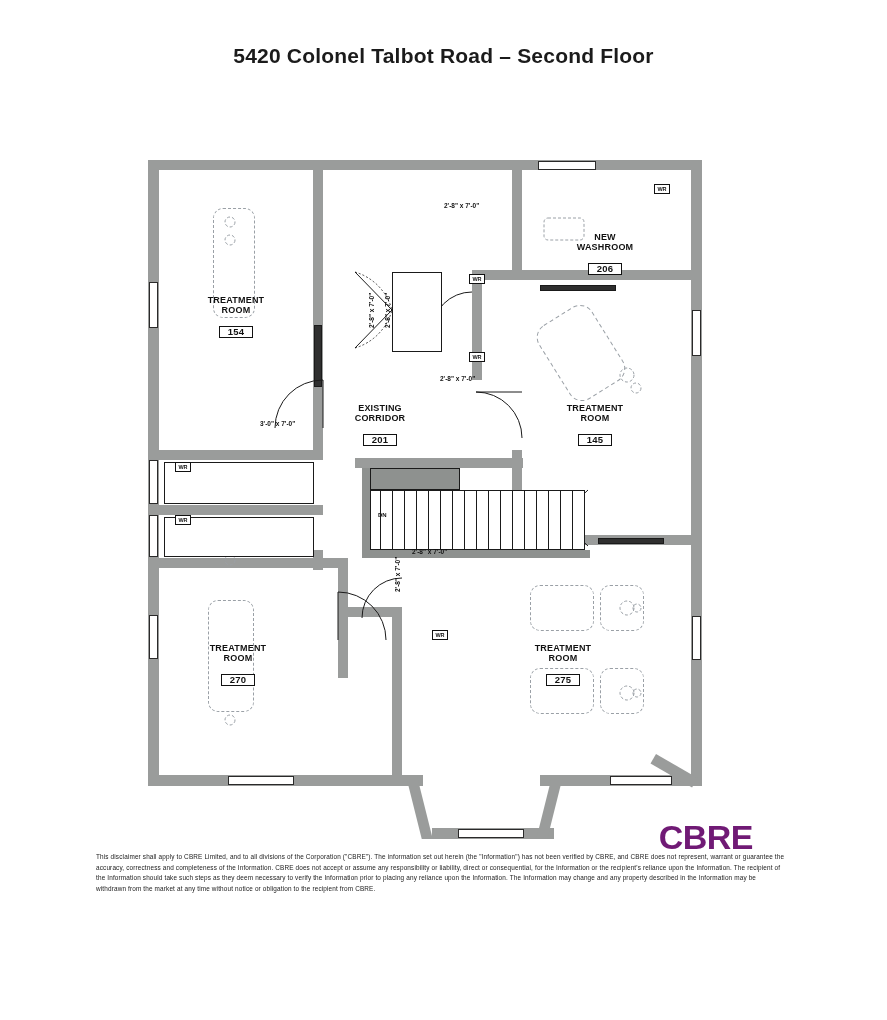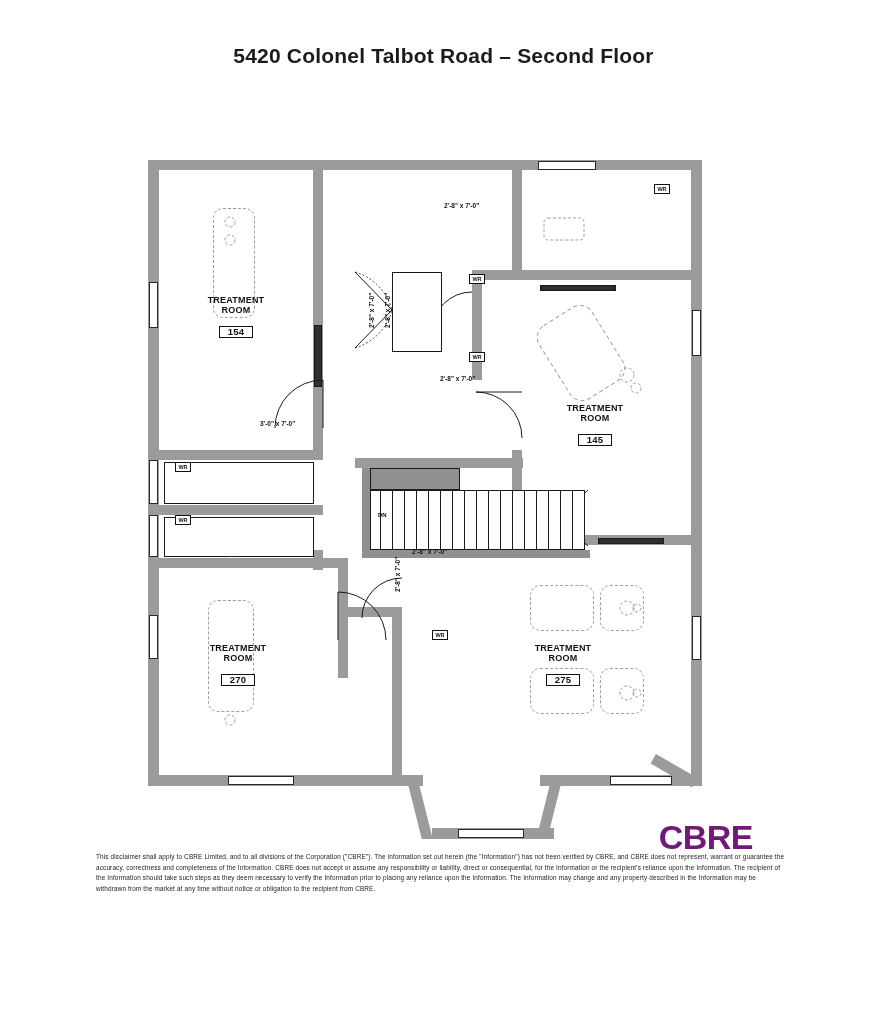--- a/index.html
+++ b/index.html
@@ -336,21 +336,31 @@
   <div class="dim dim-rot" style="left:228px; top:168px;">2'-8" x 7'-0"</div>
   <div class="dim dim-rot" style="left:244px; top:168px;">2'-8" x 7'-0"</div>
   <div class="dim dim-rot" style="left:254px; top:432px;">2'-8" x 7'-0"</div>
 
   <div class="room-label" style="left:36px; top:125px; width:120px;">
     <span>TREATMENT
 ROOM</span><br>
     <span class="room-num">154</span>
   </div>
 
-
+  <div class="room-label" style="left:400px; top:62px; width:130px;">
+    <span>NEW
+WASHROOM</span><br>
+    <span class="room-num">206</span>
+  </div>
+
+  <div class="room-label" style="left:175px; top:233px; width:130px;">
+    <span>EXISTING
+CORRIDOR</span><br>
+    <span class="room-num">201</span>
+  </div>
 
   <div class="room-label" style="left:390px; top:233px; width:130px;">
     <span>TREATMENT
 ROOM</span><br>
     <span class="room-num">145</span>
   </div>
 
   <div class="room-label" style="left:33px; top:473px; width:130px;">
     <span>TREATMENT
 ROOM</span><br>

